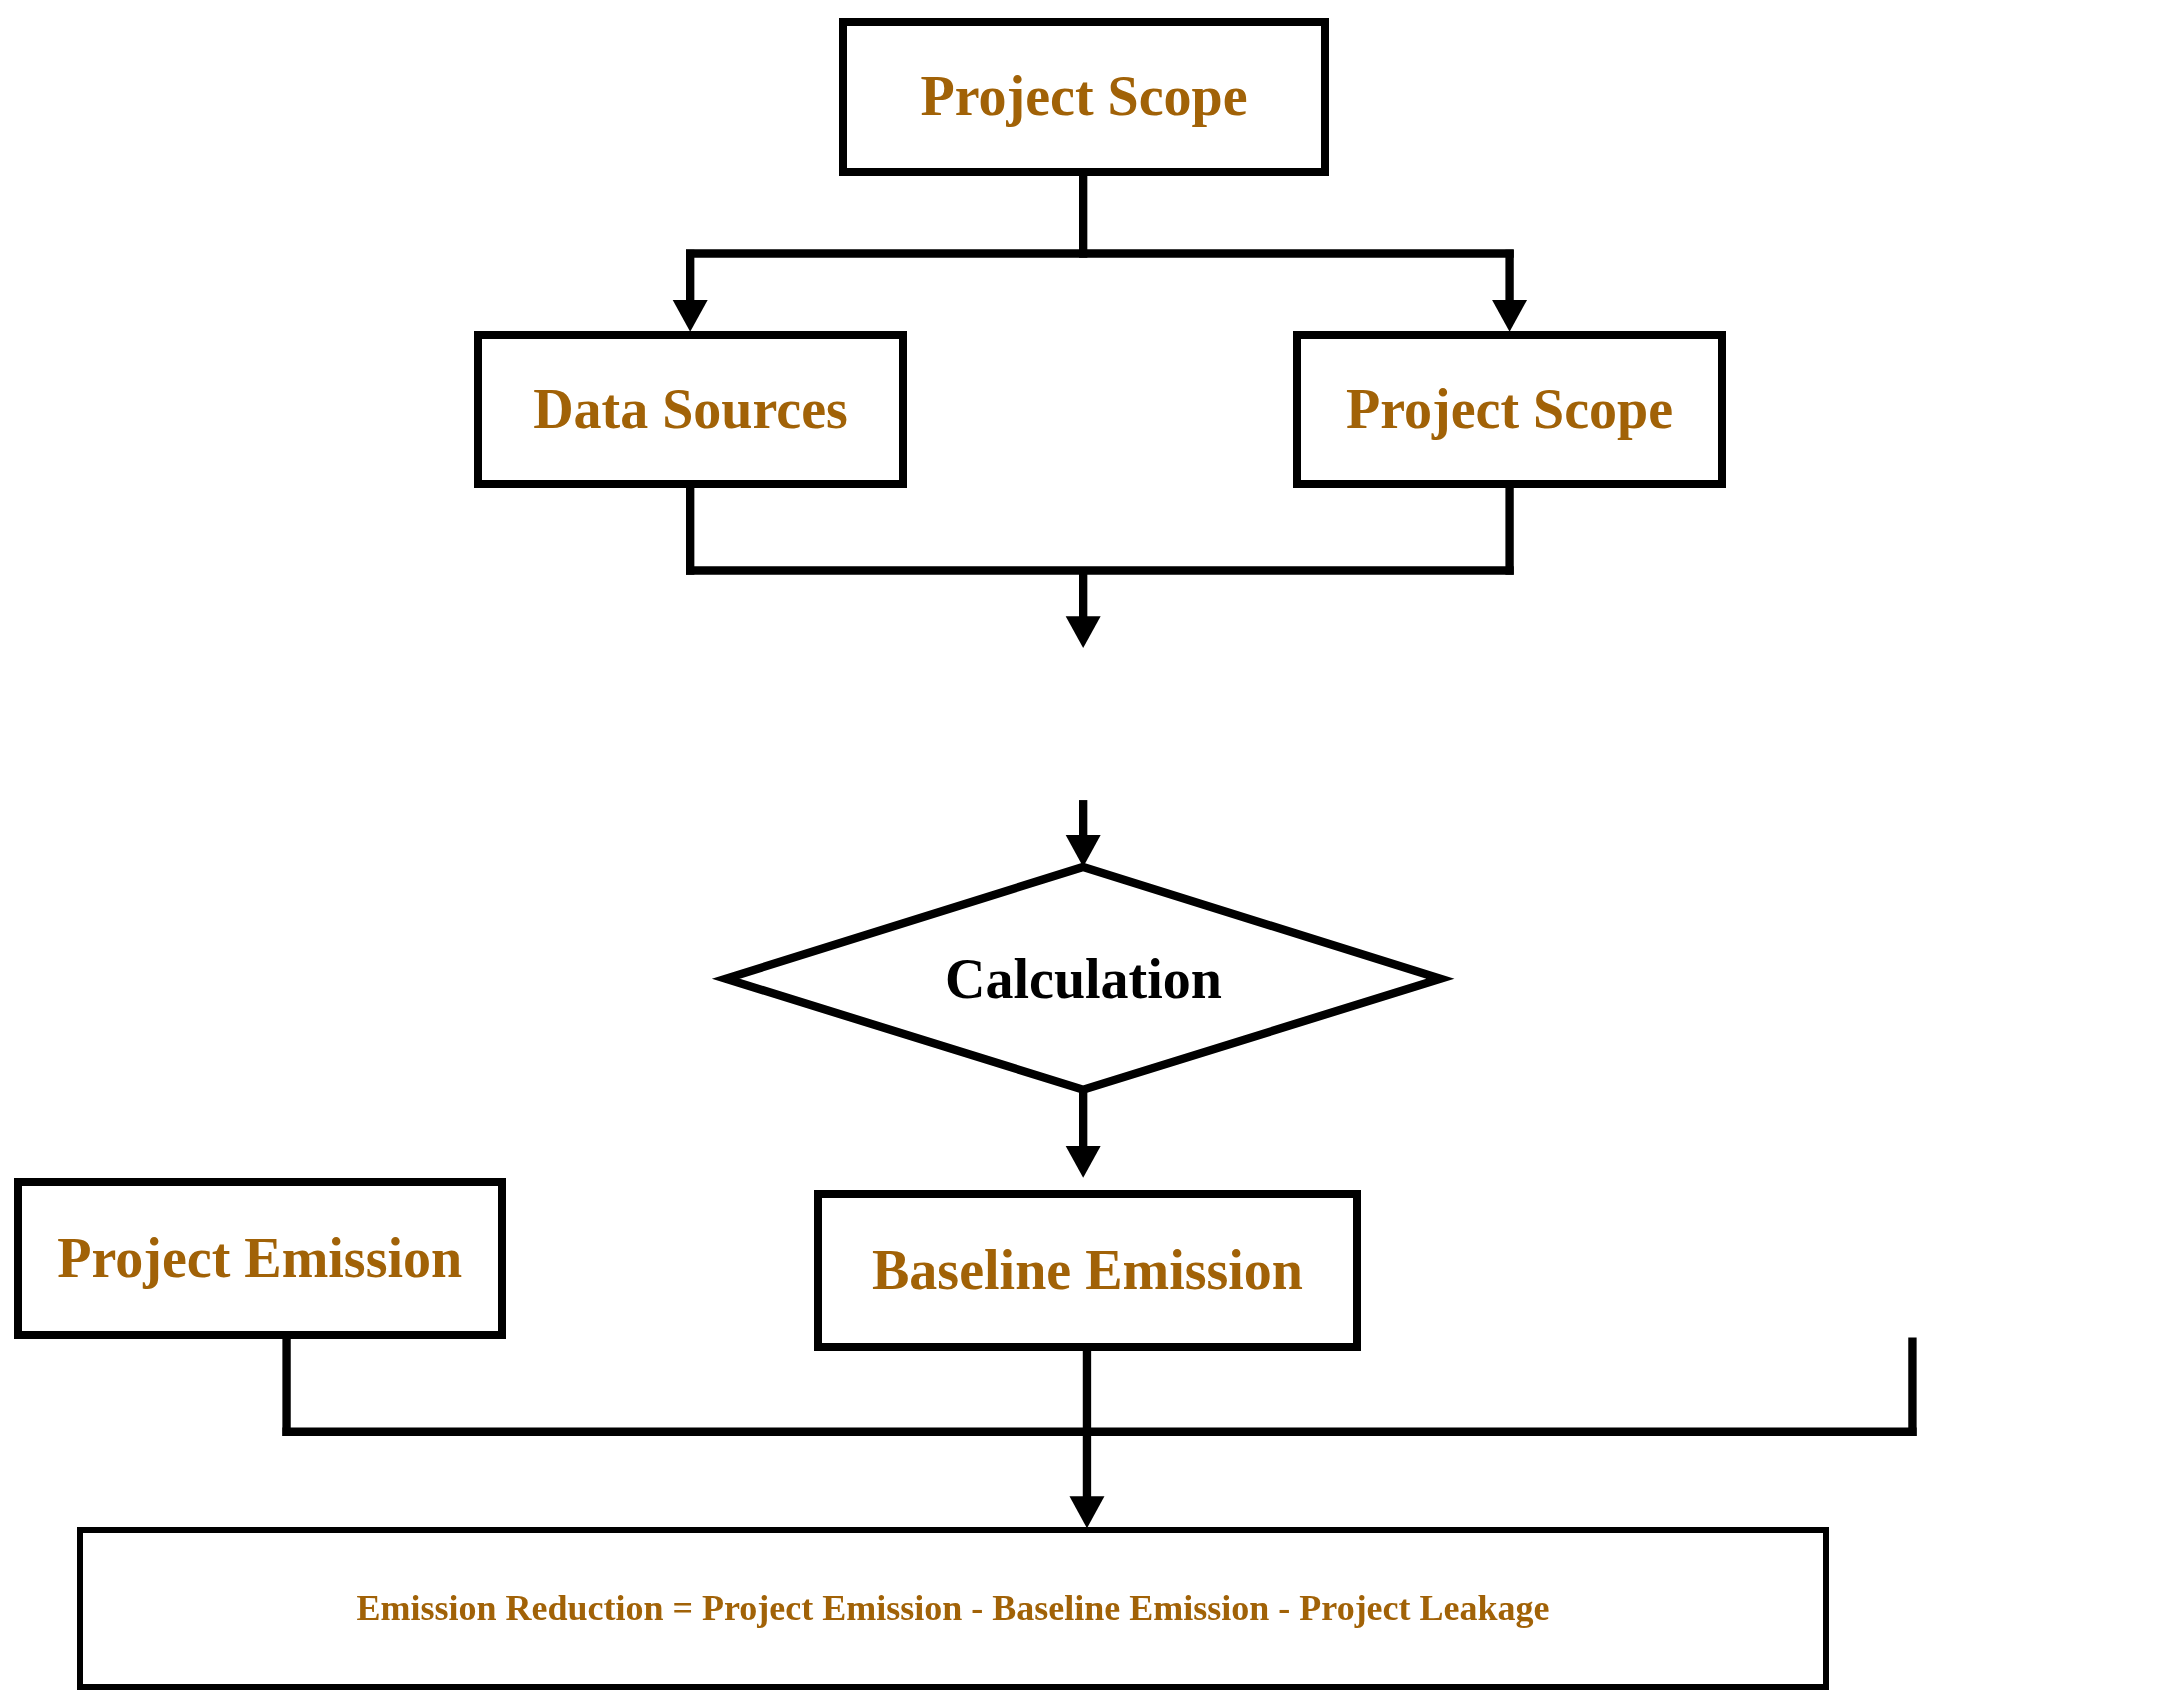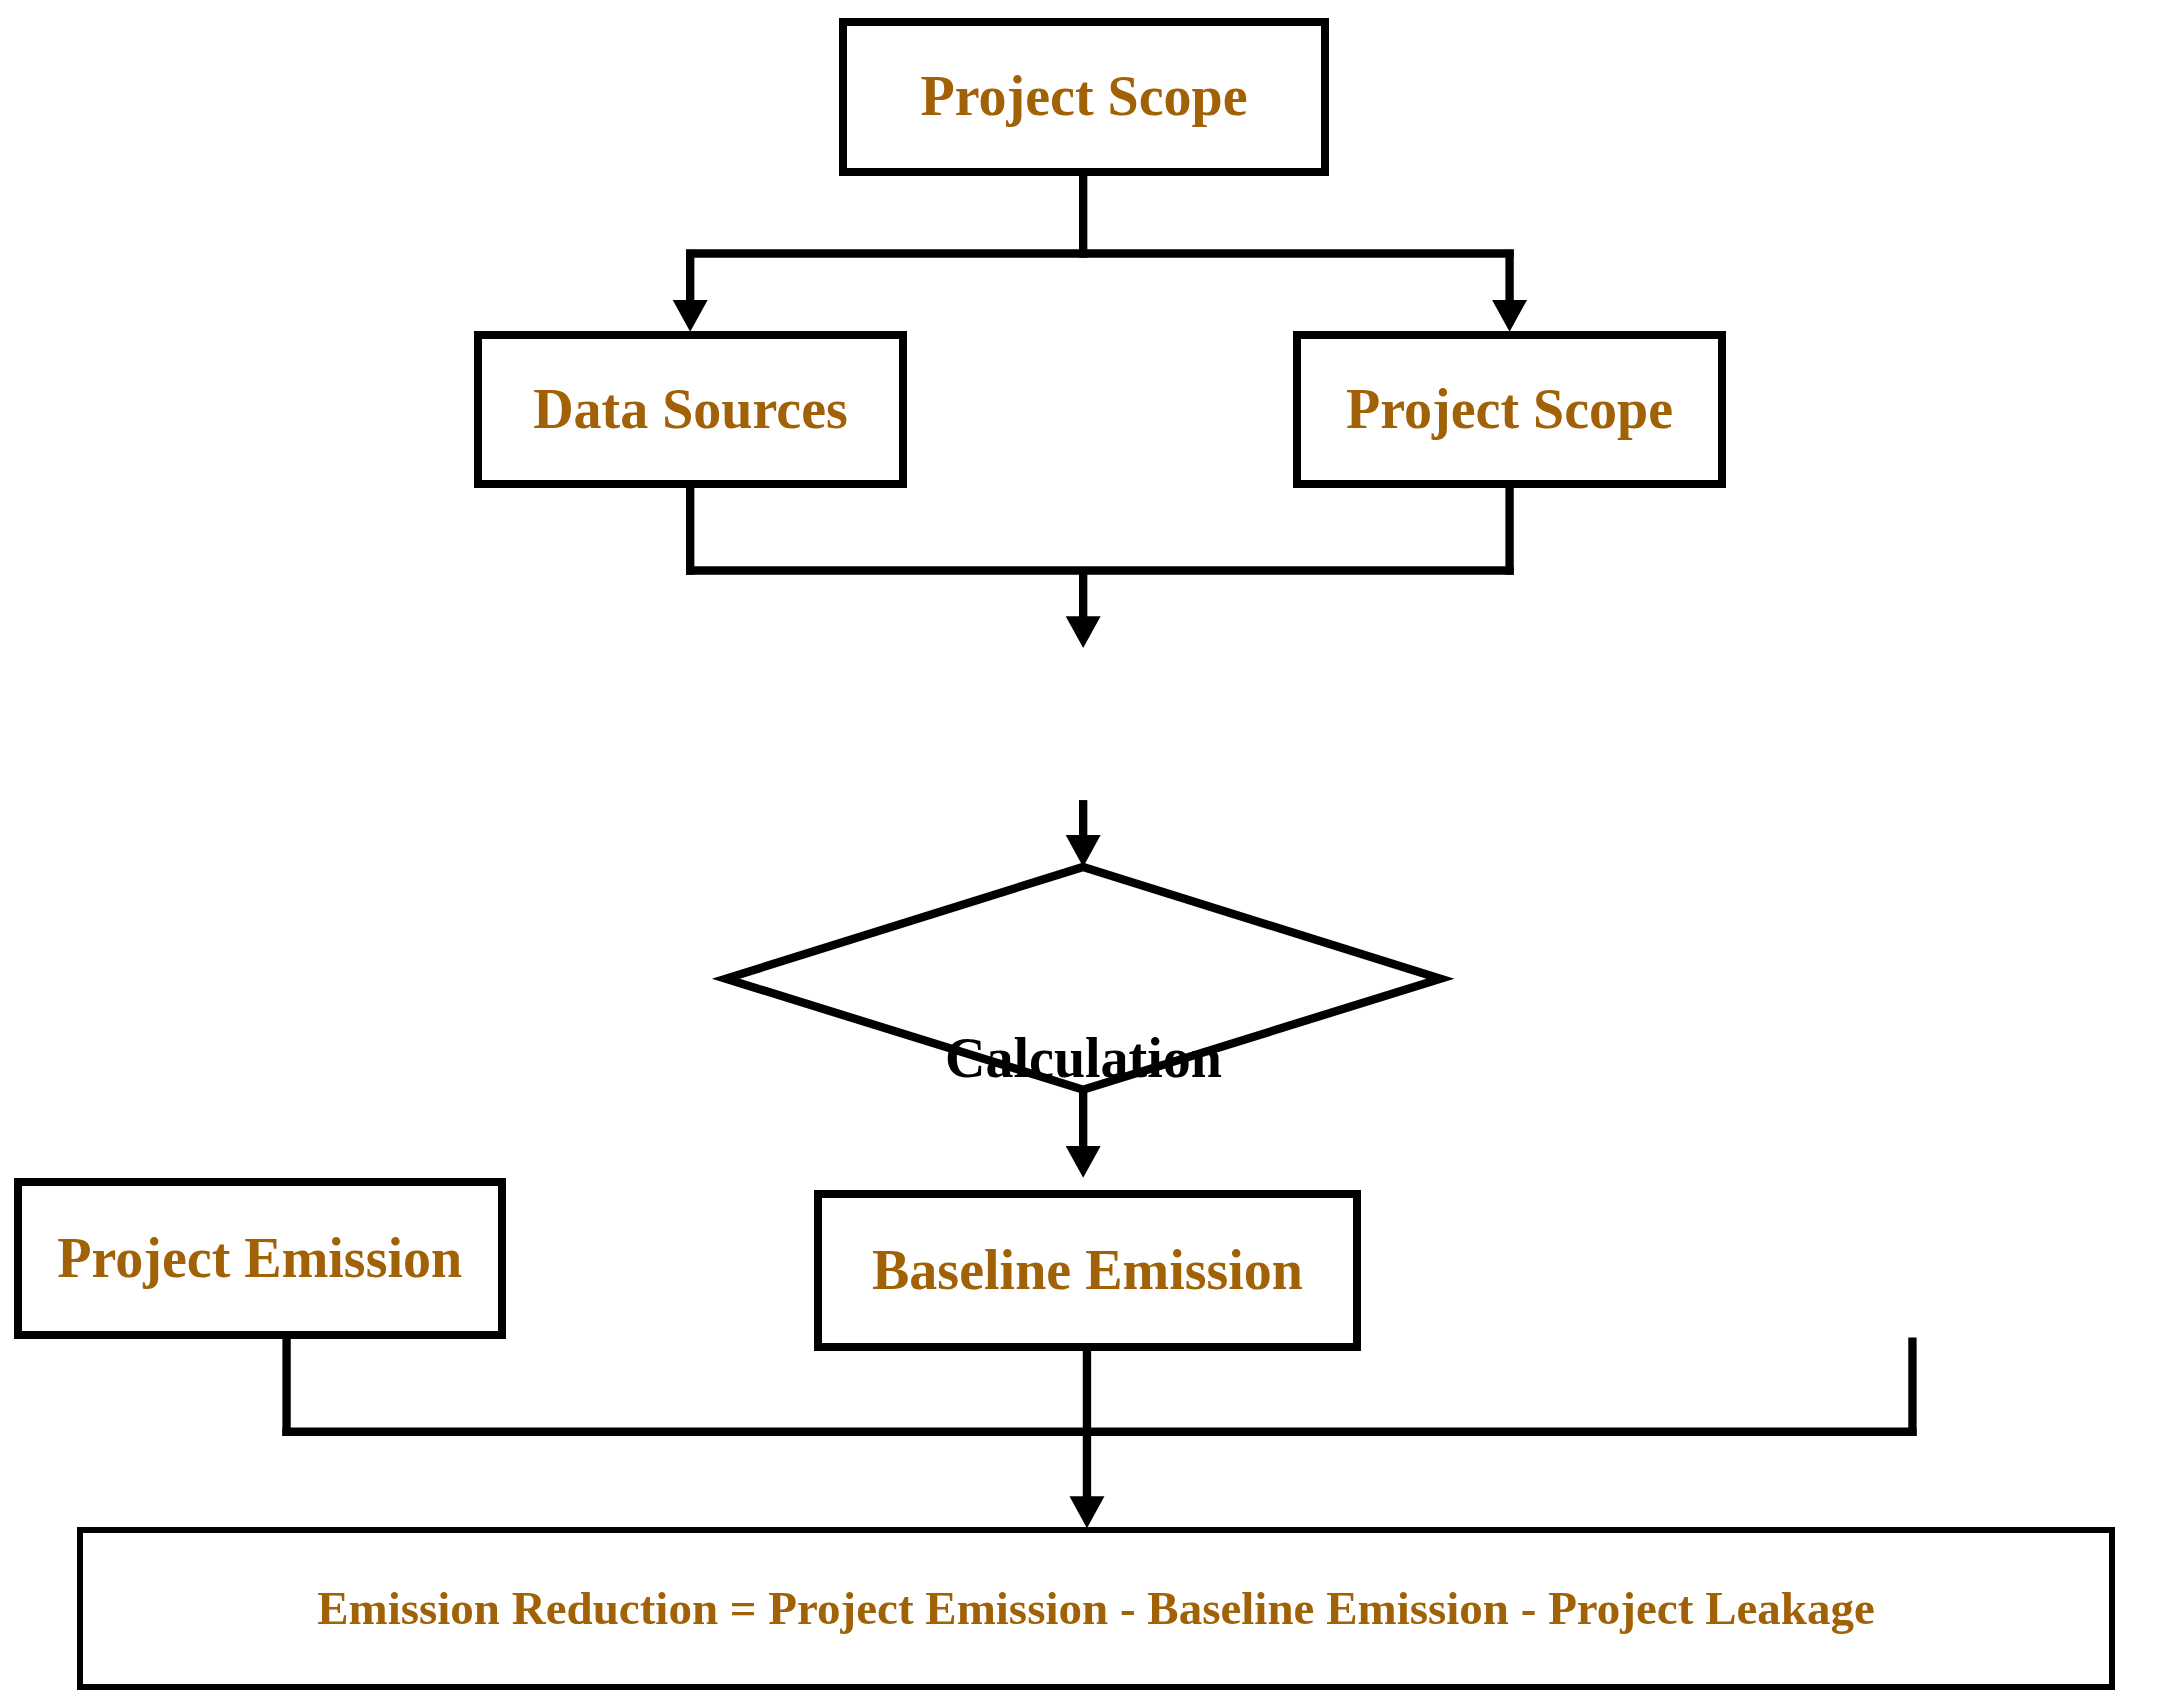--- a/index.html
+++ b/index.html
@@ -38,30 +38,30 @@
     line-height: 1.1;
     white-space: nowrap;
   }
   .node-top   { left: 839px; top: 18px;   width: 490px;  height: 158px; }
   .node-ds    { left: 474px;  top: 331px;  width: 433px;  height: 157px; text-align: right; }
   .node-ps2   { left: 1293px; top: 331px;  width: 433px;  height: 157px; }
   .node-pf    { left: 722px;  top: 648px;  width: 722px;  height: 154px; }
   .node-pe    { left: 13.7px;   top: 1178px; width: 492px;  height: 161px; }
   .node-be    { left: 814px; top: 1178px; width: 547px;  height: 161px; margin-top: 12px; }
   .node-pl    { left: 1670px; top: 1178px; width: 485px;  height: 161px; }
-  .node-eq    { left: 77px;  top: 1527px; width: 2038px; height: 163px;
-                border-width: 6.8px; font-size: 47px; }
+  .node-eq    { left: 77px;  top: 1527px; width: 1752px; height: 163px;
+                border-width: 6.8px; font-size: 36px; }
   .diamond-label {
     position: absolute;
     left: 726px;
     top: 867px;
     width: 715px;
     height: 223px;
     display: flex;
-    align-items: flex-end;
+    align-items: center;
     justify-content: center;
     color: #000000;
     font-weight: 700;
     font-size: 56px;
     white-space: nowrap;
     pointer-events: none;
   }
   .wire { stroke: #000000; stroke-width: 11; fill: none; }
   .head { fill: #000000; stroke: none; }
   .diamond-shape { fill: #ffffff; stroke: #000000; stroke-width: 11; }

